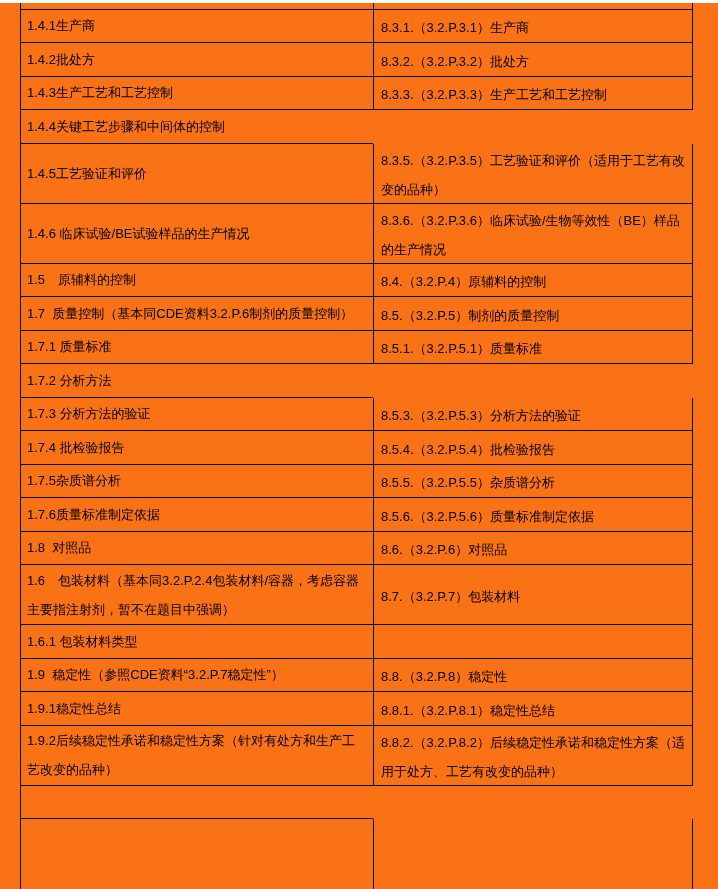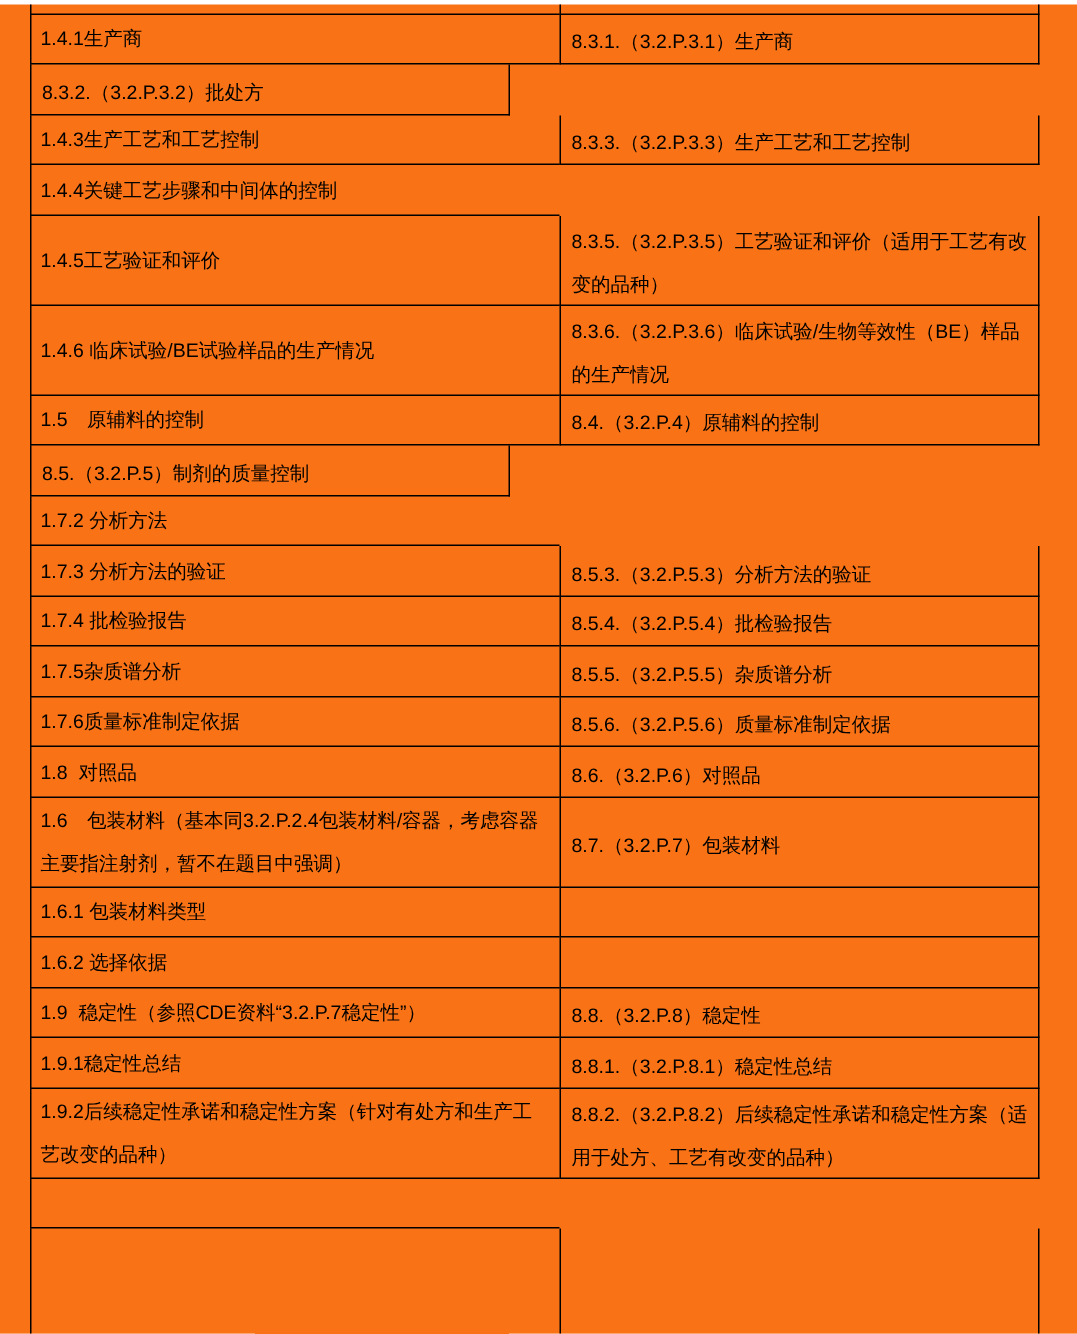--- a/index.html
+++ b/index.html
@@ -83,20 +83,21 @@
     <div class="row partial-top">
       <div class="cell left"></div>
       <div class="cell right"></div>
     </div>
     <div id="rows-mount" style="display:flex;flex-direction:column;flex:none;">
         <div class="row">
           <div class="cell left">1.4.1生产商</div>
           <div class="cell right">8.3.1.（3.2.P.3.1）生产商</div>
         </div>
         <div class="row">
+          <div class="cell left">1.4.2批处方</div>
           <div class="cell right">8.3.2.（3.2.P.3.2）批处方</div>
         </div>
         <div class="row">
           <div class="cell left">1.4.3生产工艺和工艺控制</div>
           <div class="cell right">8.3.3.（3.2.P.3.3）生产工艺和工艺控制</div>
         </div>
         <div class="row">
           <div class="cell left">1.4.4关键工艺步骤和中间体的控制</div>
         </div>
         <div class="row tall">
@@ -105,21 +106,26 @@
         </div>
         <div class="row tall">
           <div class="cell left">1.4.6 临床试验/BE试验样品的生产情况</div>
           <div class="cell right">8.3.6.（3.2.P.3.6）临床试验/生物等效性（BE）样品的生产情况</div>
         </div>
         <div class="row">
           <div class="cell left">1.5　原辅料的控制</div>
           <div class="cell right">8.4.（3.2.P.4）原辅料的控制</div>
         </div>
         <div class="row">
+          <div class="cell left">1.7  质量控制（基本同CDE资料3.2.P.6制剂的质量控制）</div>
           <div class="cell right">8.5.（3.2.P.5）制剂的质量控制</div>
+        </div>
+        <div class="row">
+          <div class="cell left">1.7.1 质量标准</div>
+          <div class="cell right">8.5.1.（3.2.P.5.1）质量标准</div>
         </div>
         <div class="row">
           <div class="cell left">1.7.2 分析方法</div>
         </div>
         <div class="row">
           <div class="cell left">1.7.3 分析方法的验证</div>
           <div class="cell right">8.5.3.（3.2.P.5.3）分析方法的验证</div>
         </div>
         <div class="row">
           <div class="cell left">1.7.4 批检验报告</div>
@@ -139,24 +145,20 @@
         </div>
         <div class="row tall">
           <div class="cell left">1.6　包装材料（基本同3.2.P.2.4包装材料/容器，考虑容器主要指注射剂，暂不在题目中强调）</div>
           <div class="cell right">8.7.（3.2.P.7）包装材料</div>
         </div>
         <div class="row">
           <div class="cell left">1.6.1 包装材料类型</div>
           <div class="cell right"></div>
         </div>
         <div class="row">
-          <div class="cell left">1.6.2 选择依据</div>
-          <div class="cell right"></div>
-        </div>
-        <div class="row">
           <div class="cell left">1.9  稳定性（参照CDE资料“3.2.P.7稳定性”）</div>
           <div class="cell right">8.8.（3.2.P.8）稳定性</div>
         </div>
         <div class="row">
           <div class="cell left">1.9.1稳定性总结</div>
           <div class="cell right">8.8.1.（3.2.P.8.1）稳定性总结</div>
         </div>
         <div class="row tall">
           <div class="cell left">1.9.2后续稳定性承诺和稳定性方案（针对有处方和生产工艺改变的品种）</div>
           <div class="cell right">8.8.2.（3.2.P.8.2）后续稳定性承诺和稳定性方案（适用于处方、工艺有改变的品种）</div>

